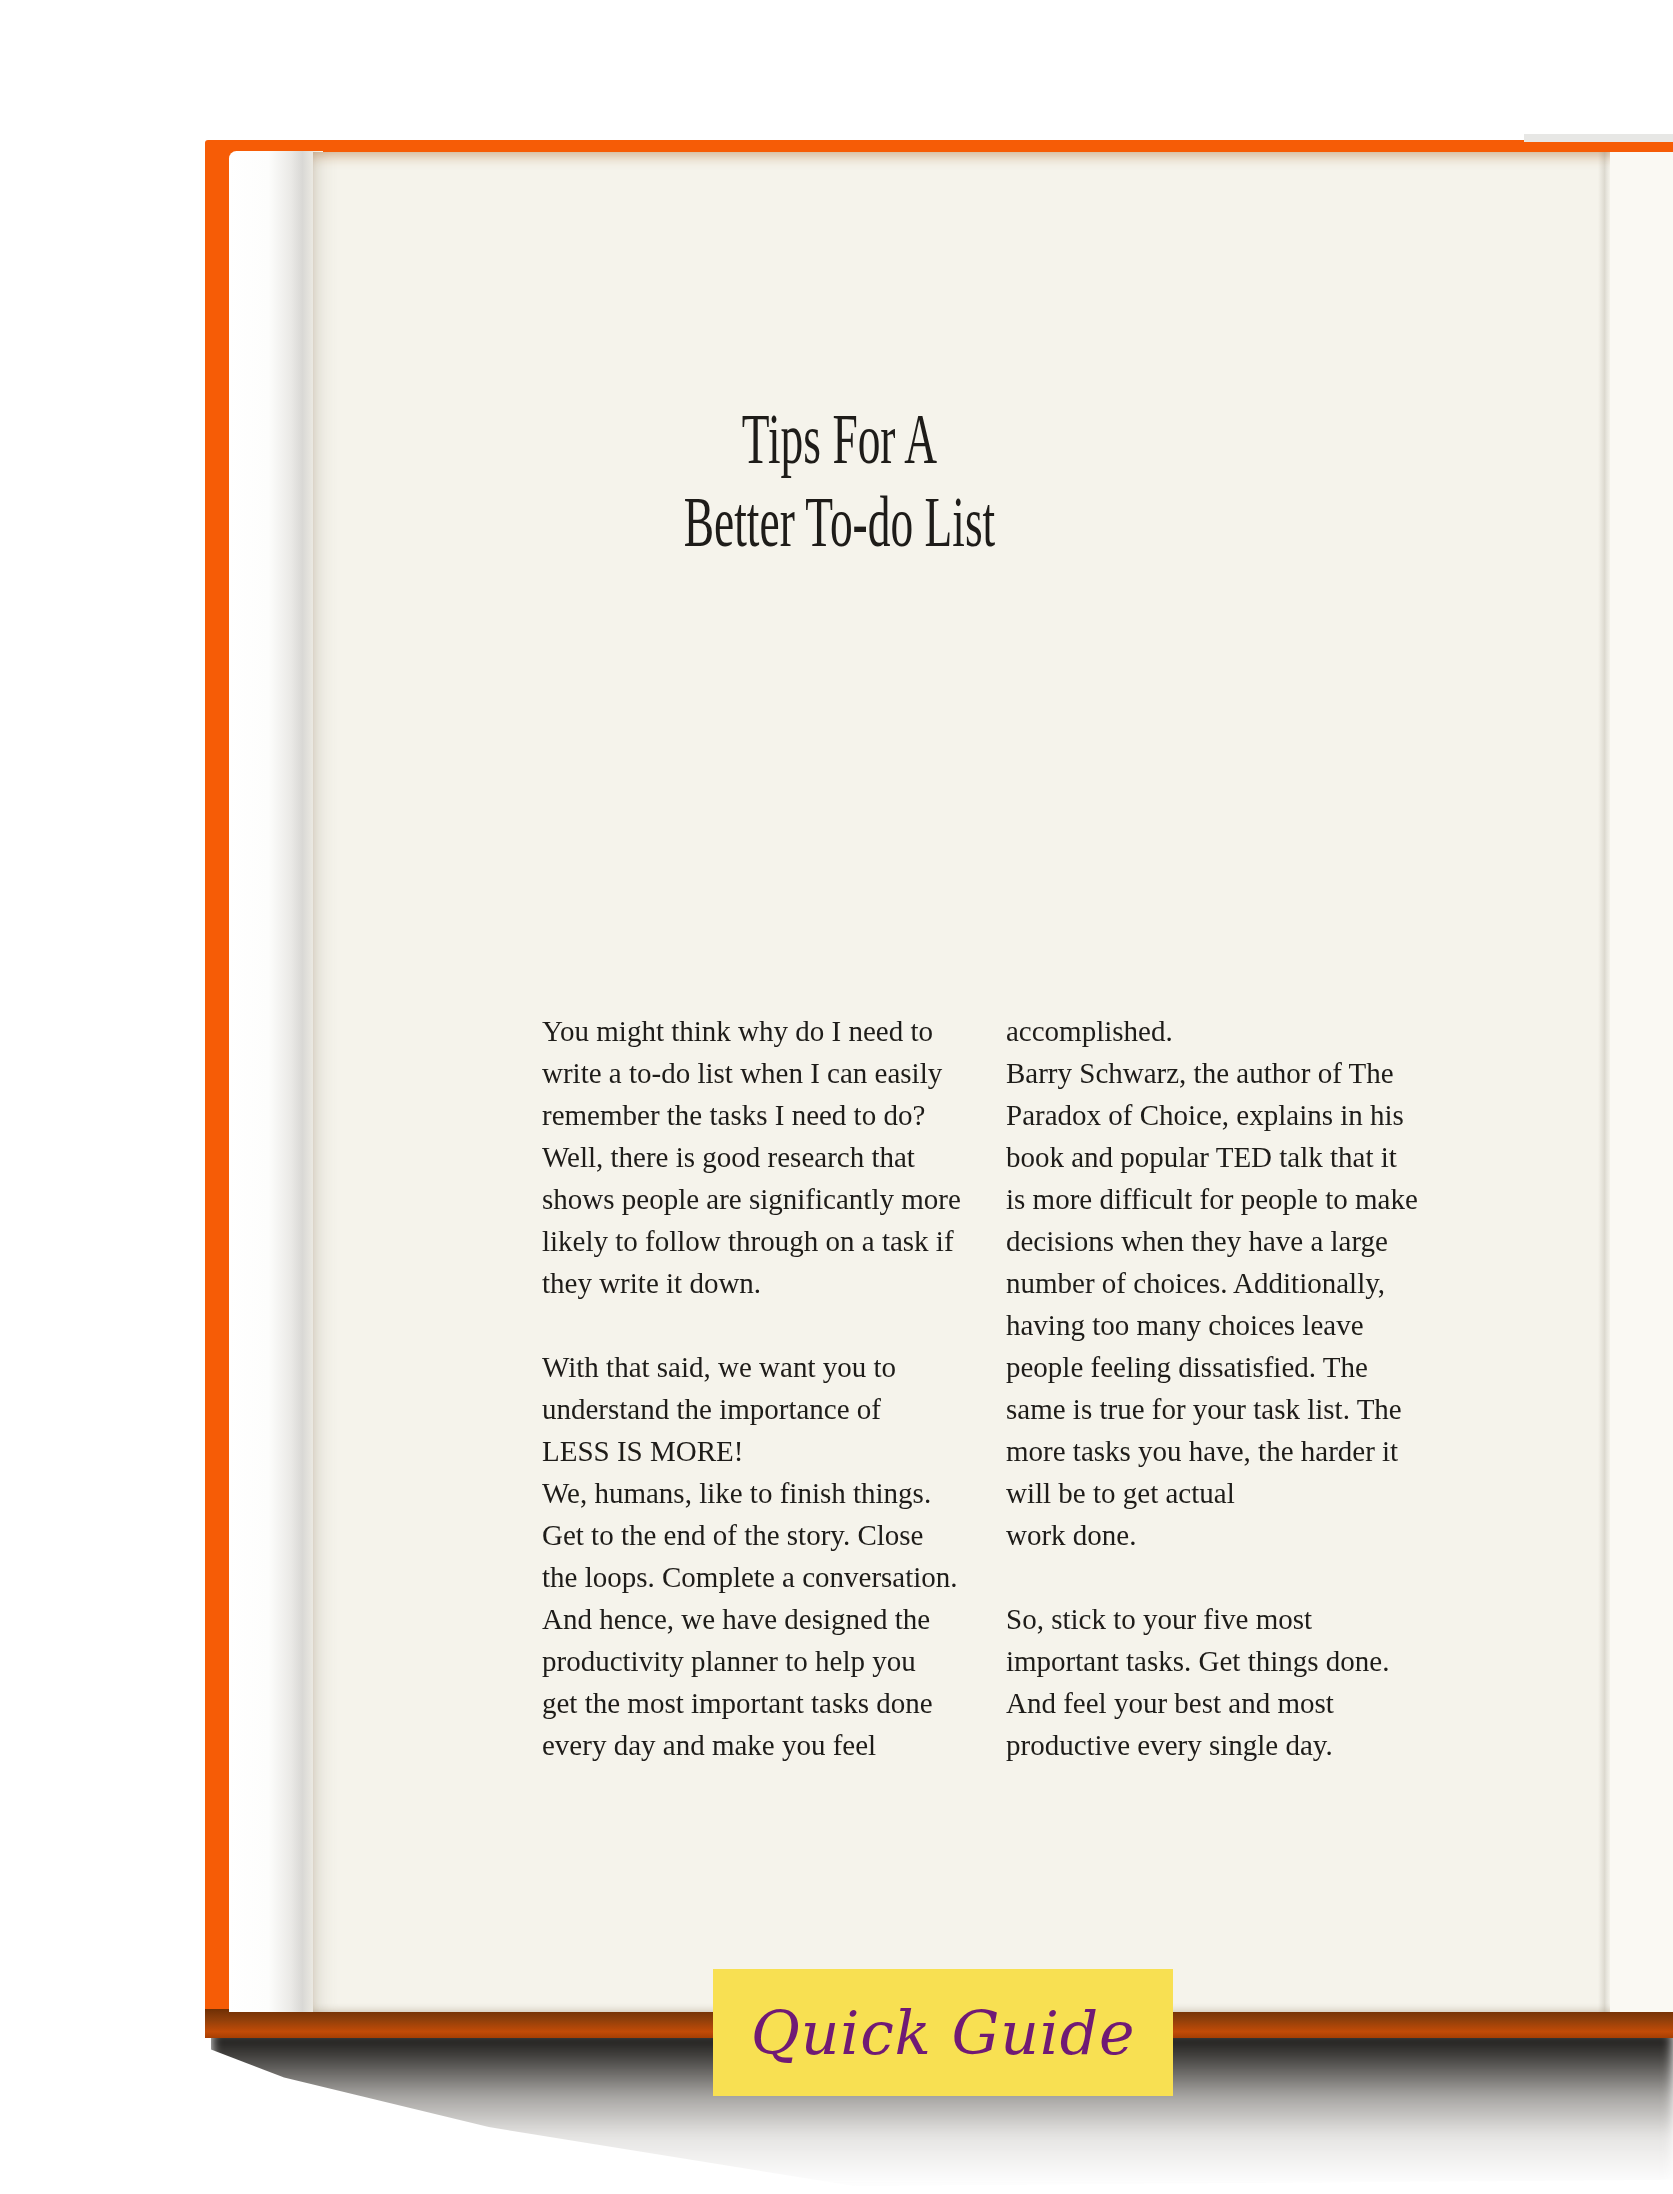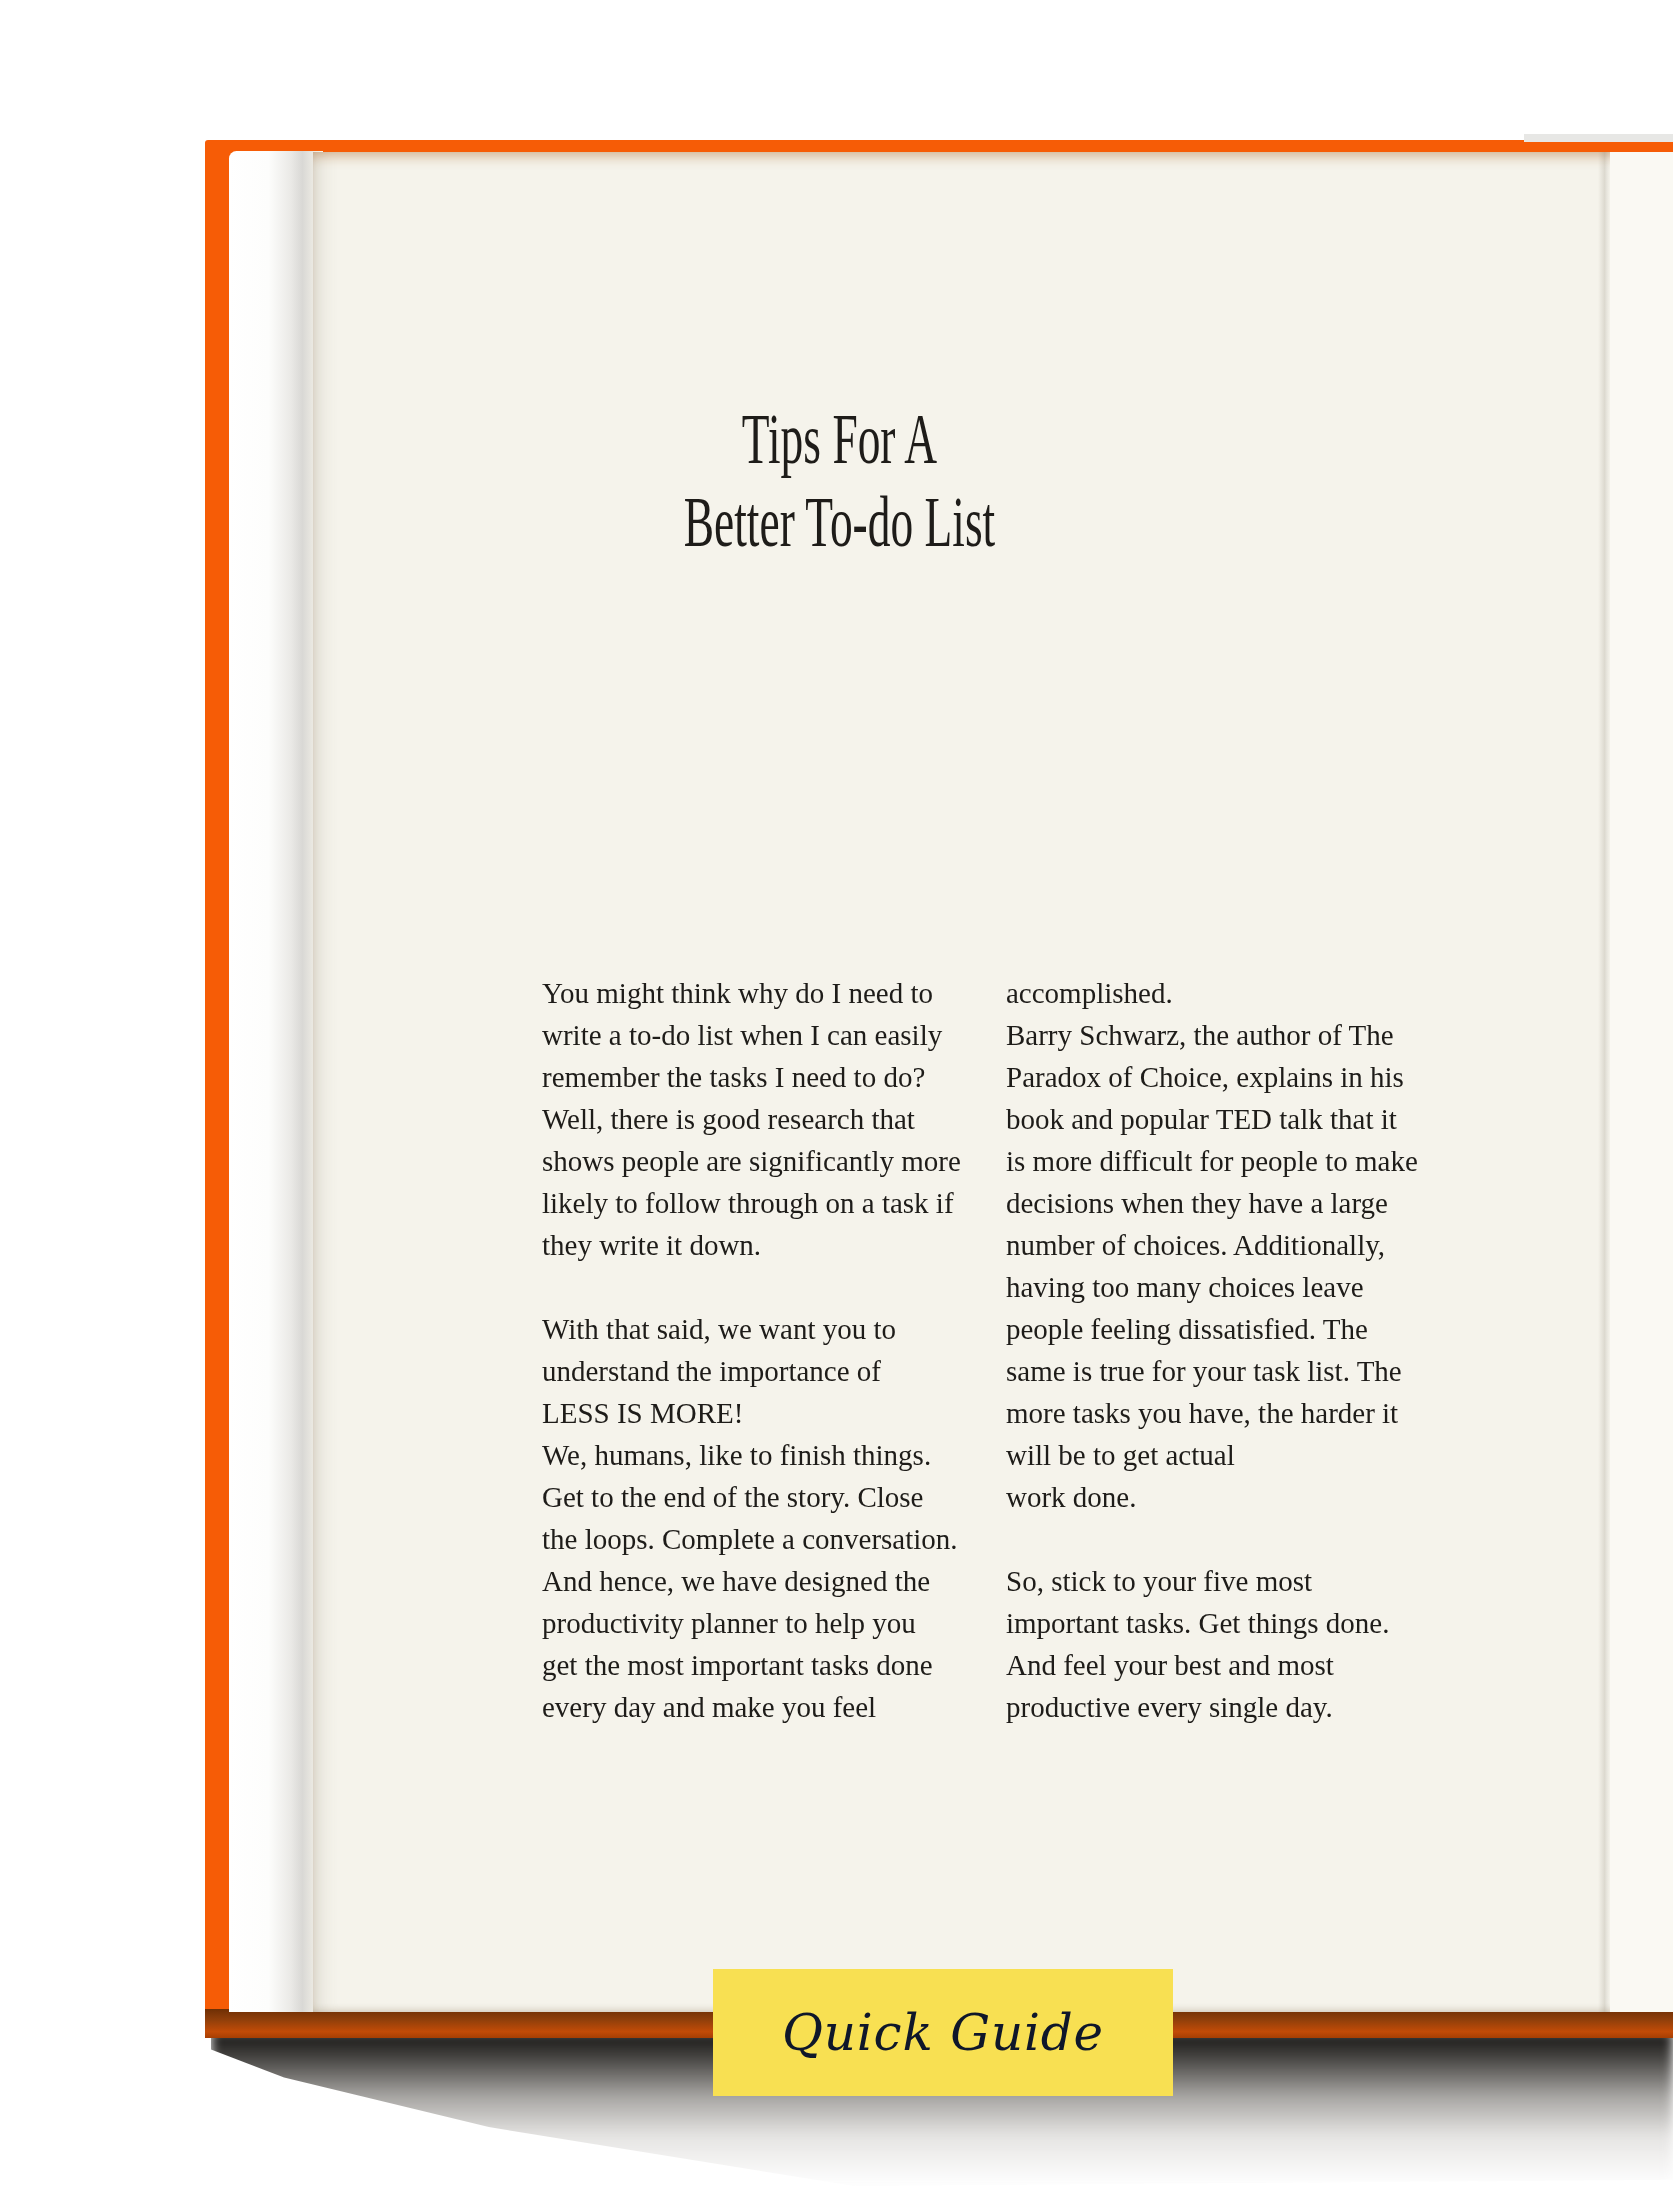--- a/index.html
+++ b/index.html
@@ -77,38 +77,38 @@
     position:absolute;left:313px;top:398px;width:1293px;margin:0;
     text-align:center;
     font-weight:400;
     font-size:71px;line-height:83px;
     letter-spacing:0;
     color:var(--text-ink,#1E1C19);
     white-space:pre-line;
     transform:translateX(-120px) scaleX(0.64);
   }
   .col{
-    position:absolute;top:972px;width:464px;
+    position:absolute;top:1010px;width:464px;
     font-size:29px;line-height:42px;
     color:var(--text-ink,#1E1C19);
     white-space:pre-line;
   }
   .col-left{left:542px;}
   .col-right{left:1006px;}
   .quick-guide{
     position:absolute;left:713px;top:1969px;width:460px;height:127px;
     background:var(--label-yellow,#F8E052);
     display:flex;align-items:center;justify-content:center;
     z-index:10;
   }
   .quick-guide span{
     font-family:"DejaVu Serif", serif;
     font-style:italic;
-    font-size:50px;
-    color:#0f172a;
+    font-size:60px;
+    color:#701a75;
     letter-spacing:0.8px;
   }
 </style>
 </head>
 <body>
 
 <div class="stage">
   <div class="book-shadow"></div>
   <div class="book-cover"></div>
   <div class="cover-bottom-edge"></div>

